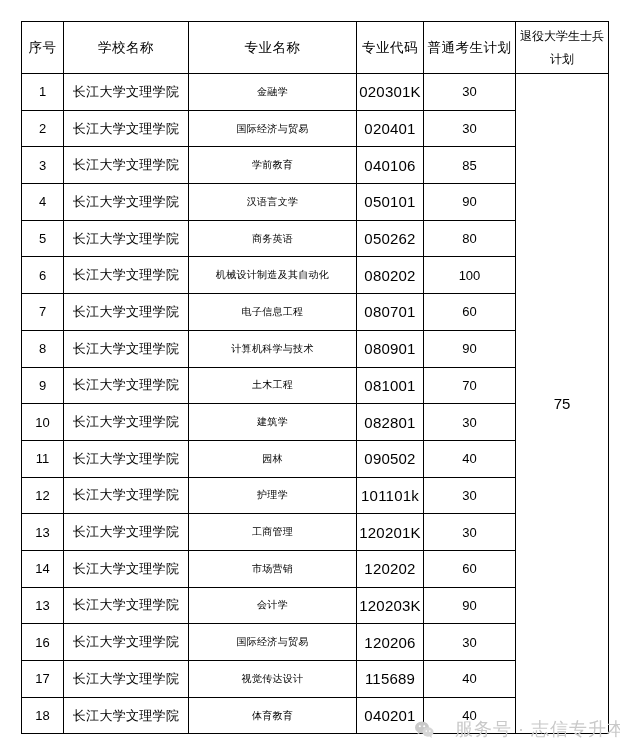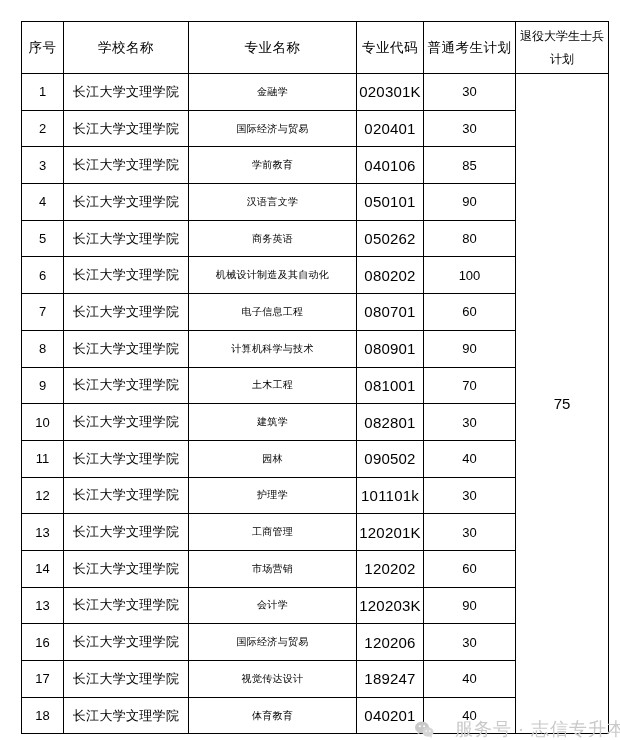--- a/index.html
+++ b/index.html
@@ -241,21 +241,21 @@
           <td class="seq">16</td>
           <td class="school">长江大学文理学院</td>
           <td class="major">国际经济与贸易</td>
           <td class="code">120206</td>
           <td class="plan">30</td>
         </tr>
         <tr>
           <td class="seq">17</td>
           <td class="school">长江大学文理学院</td>
           <td class="major">视觉传达设计</td>
-          <td class="code">189247</td>
+          <td class="code">115689</td>
           <td class="plan">40</td>
         </tr>
         <tr>
           <td class="seq">18</td>
           <td class="school">长江大学文理学院</td>
           <td class="major">体育教育</td>
           <td class="code">040201</td>
           <td class="plan">40</td>
         </tr>
       </tbody>

